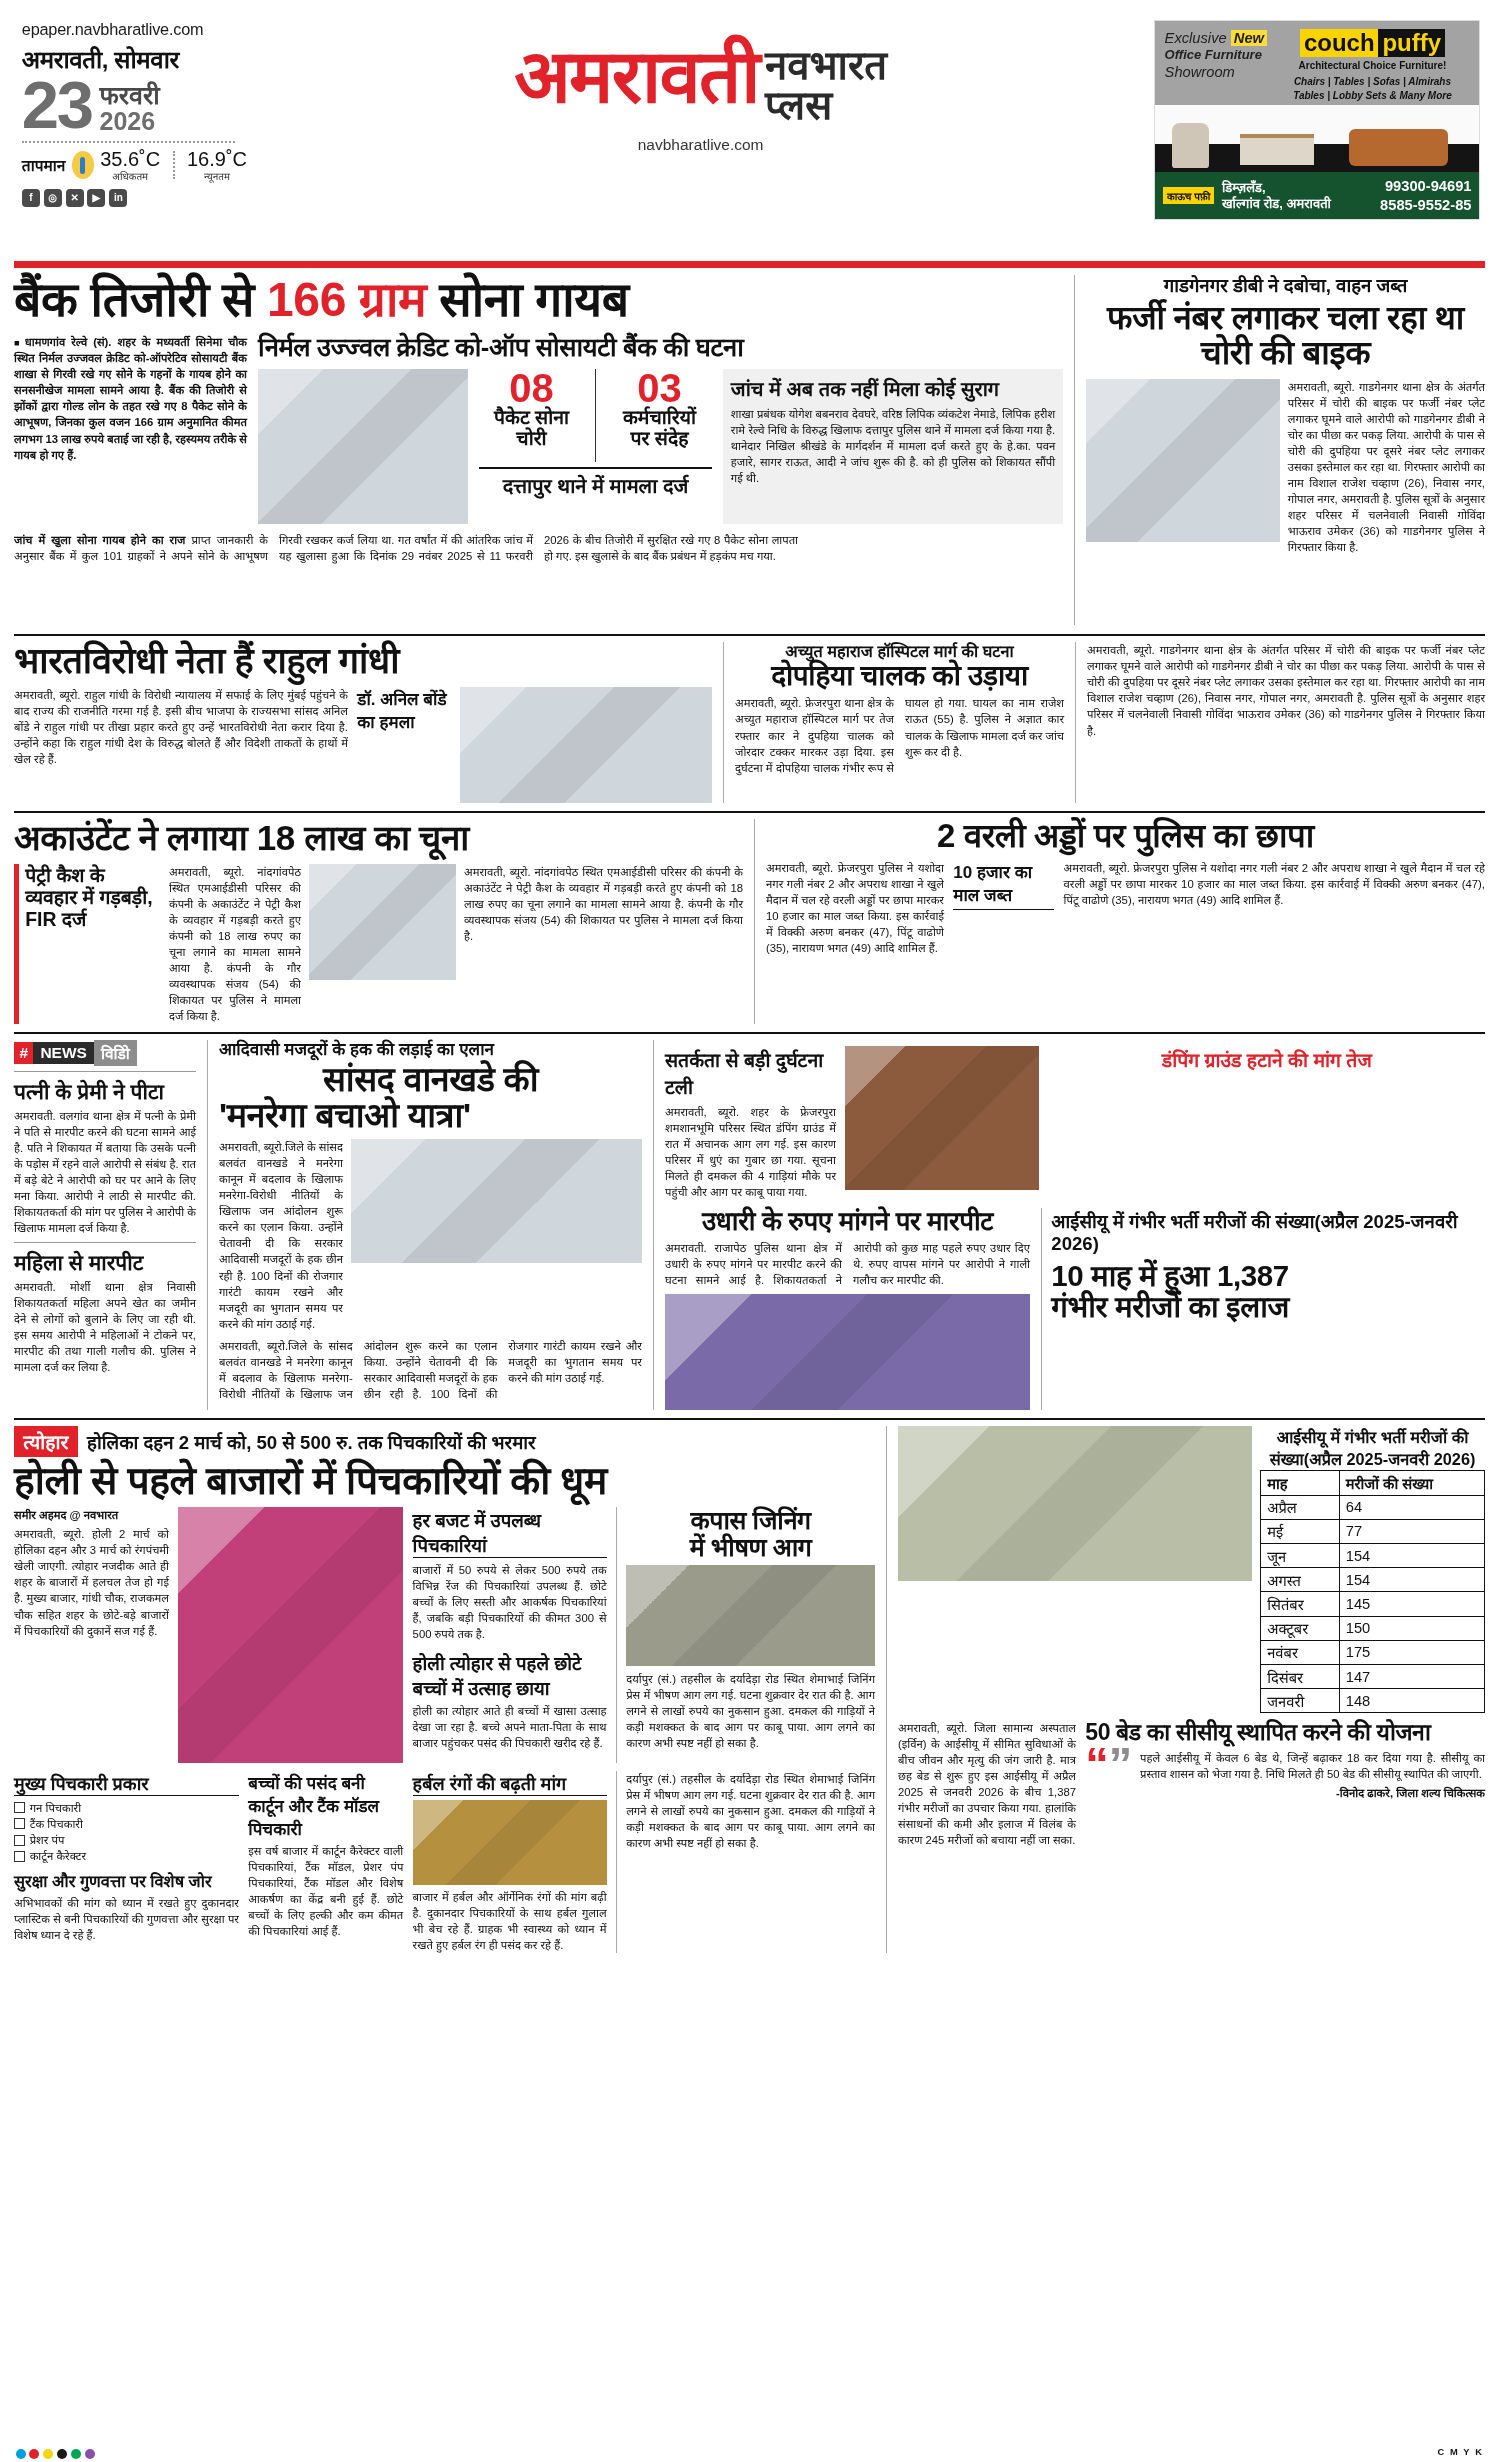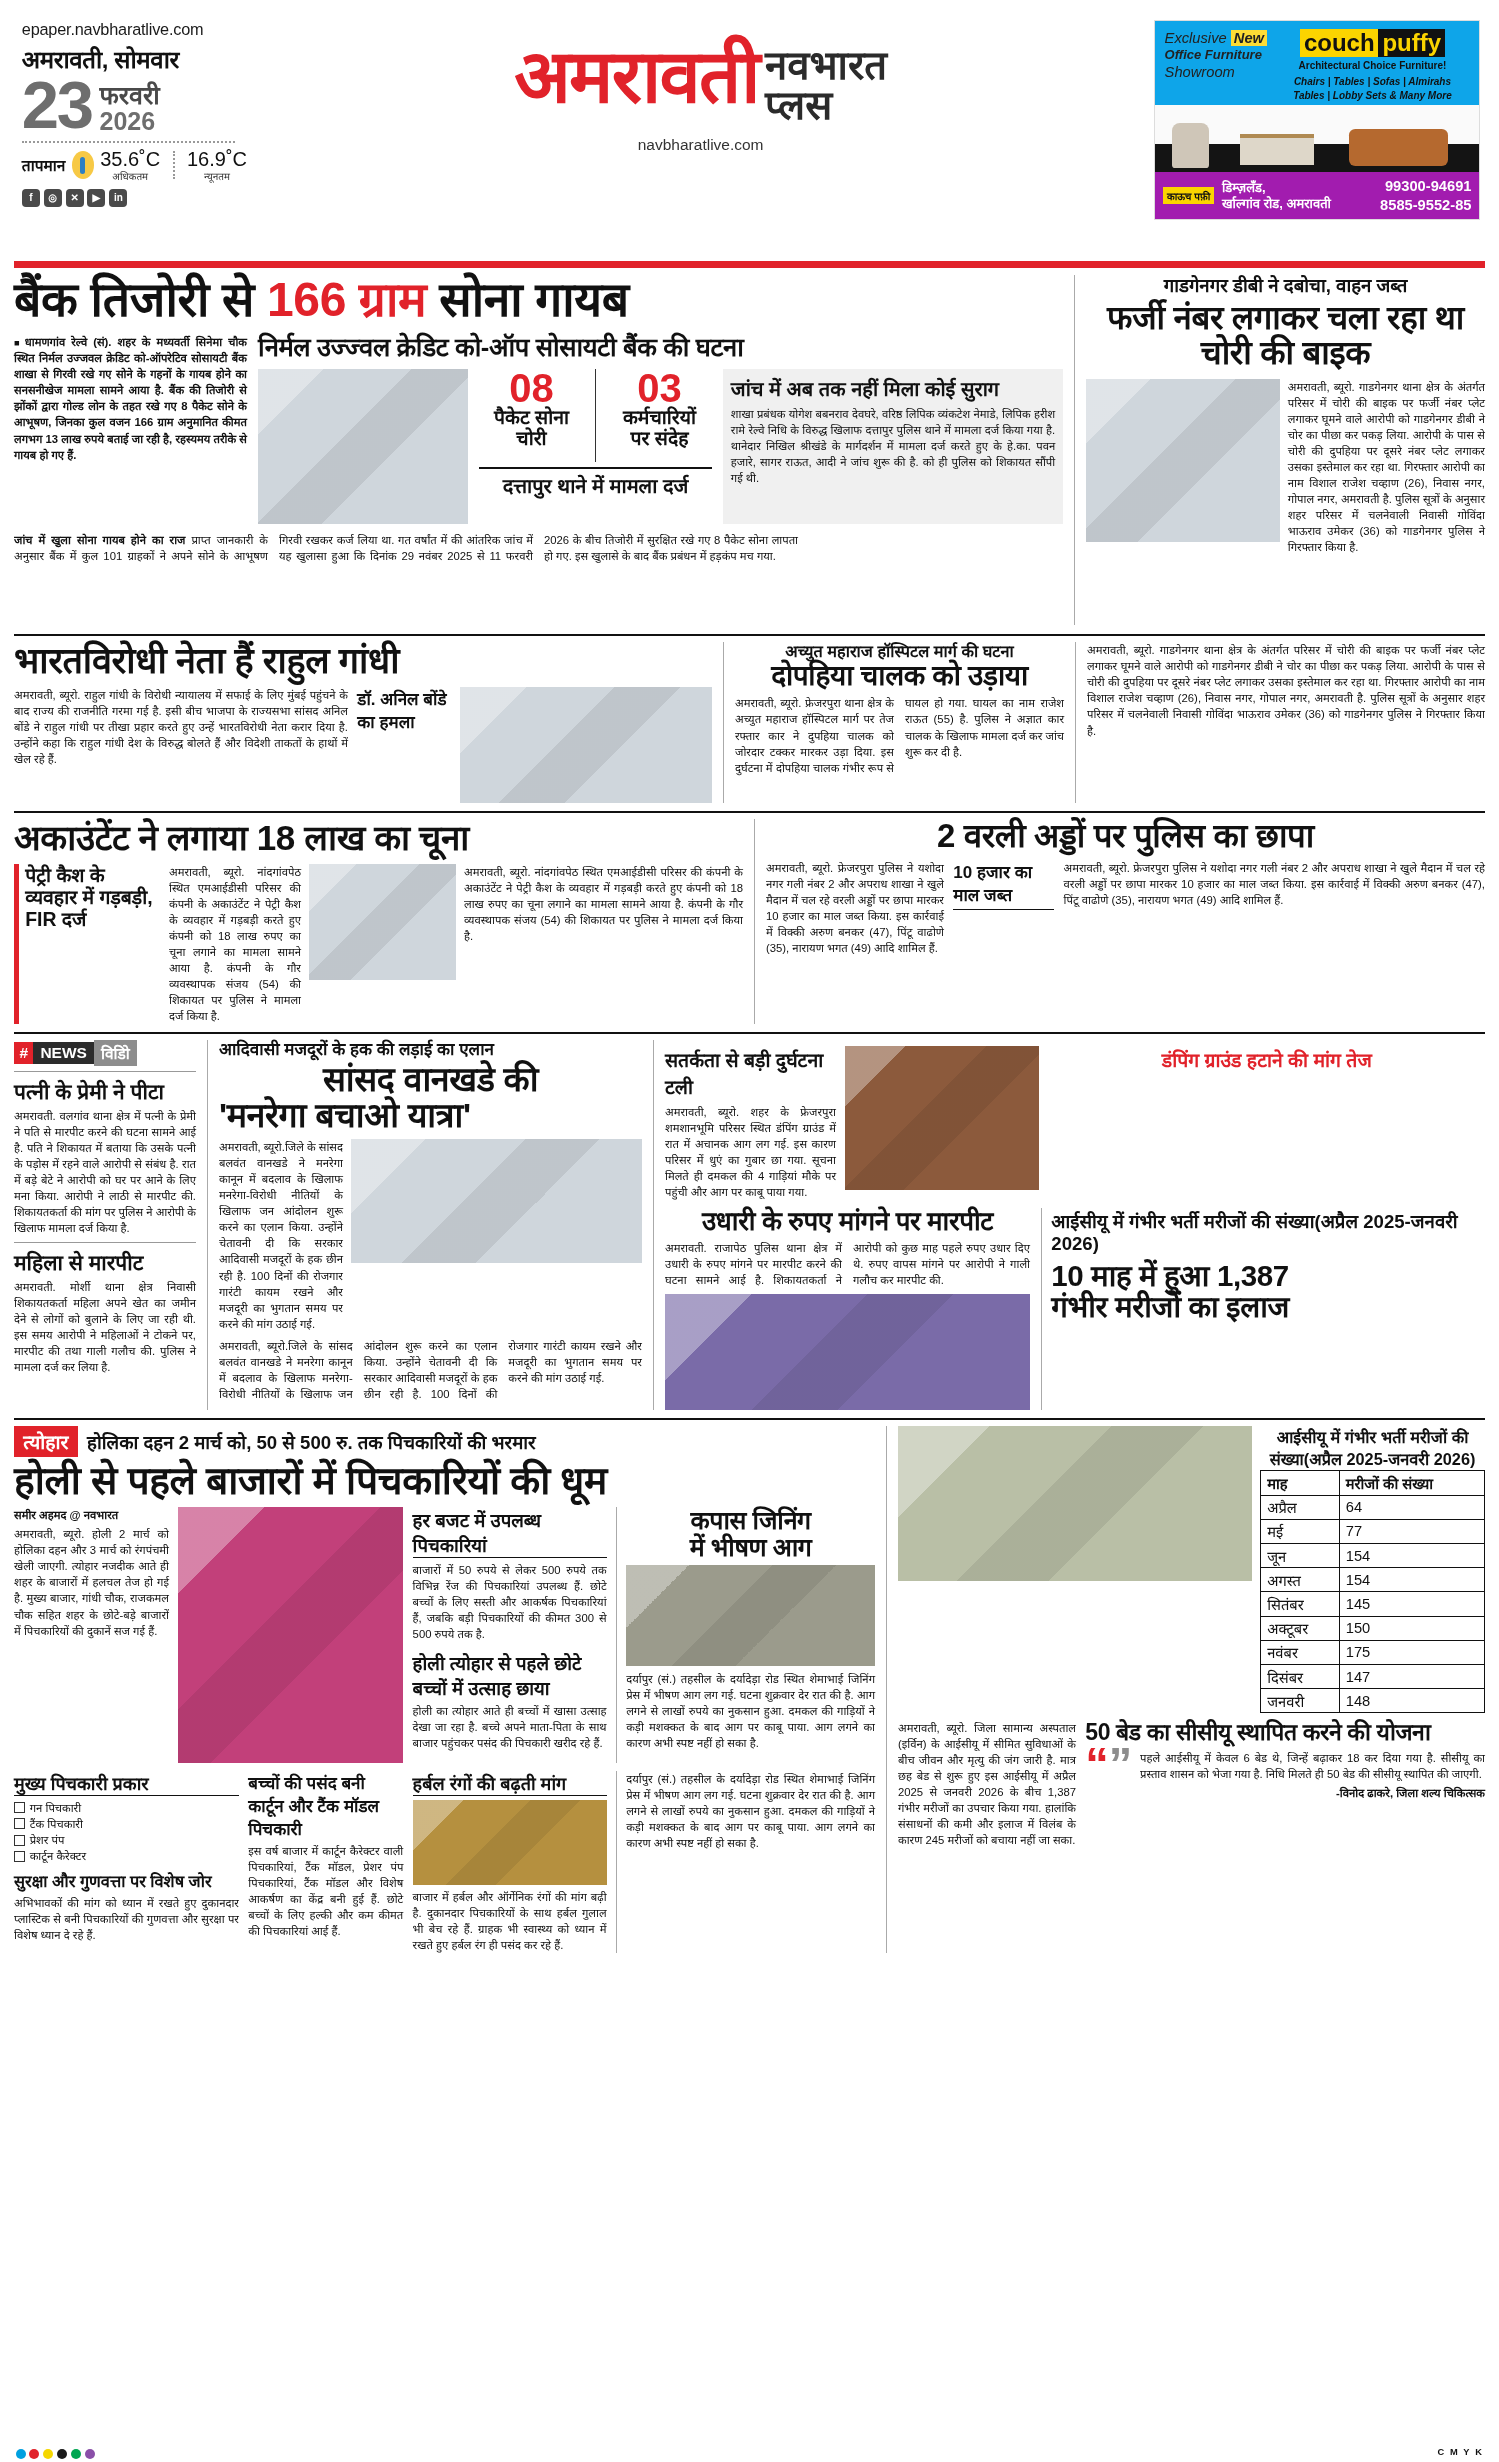--- a/index.html
+++ b/index.html
@@ -33,35 +33,35 @@
   .socials { display:flex; gap:3.9px; margin-top:6.2px; }
   .soc { width:18px; height:18px; border-radius:3.9px; background:#4a4a4a; color:#fff; font-size:10px; font-weight:700; display:flex; align-items:center; justify-content:center; }
 
   .mh-logo { flex:1; text-align:center; padding-top:22px; }
   .logo-line { display:flex; justify-content:center; align-items:flex-start; gap:6.2px; }
   .logo-main { font-size:74px; font-weight:900; color:#e1222a; line-height:.95; letter-spacing:-1.6px; }
   .logo-sub { font-size:40px; font-weight:900; color:#2b2b2b; line-height:1; text-align:left; padding-top:3.1px;}
   .mh-site { margin-top:11px; font-size:15.5px; color:#333; text-align:center; }
 
   .mh-ad { width:326px; margin-right:4.7px; border:0.8px solid #ddd; }
-  .ad-top { background:#0ea5e9; padding:7.8px 9.3px 3.1px; display:flex; gap:7.8px; }
+  .ad-top { background:#a3a3a3; padding:7.8px 9.3px 3.1px; display:flex; gap:7.8px; }
   .ad-ex { font-size:14.7px; font-style:italic; color:#222; line-height:1.25; }
   .ad-ex .new { background:#fddc35; font-weight:700; font-style:italic; padding:0 3.1px; }
   .ad-ex .bold { font-weight:800; font-size:13px; display:block;}
   .ad-brand { text-align:center; flex:1;}
   .cp-logo { display:inline-flex; font-size:24px; font-weight:900; line-height:1; }
   .cp-a { background:#fbd400; color:#111; padding:2.3px 3.9px; }
   .cp-b { background:#111; color:#fbd400; padding:2.3px 3.9px; }
   .ad-tag { font-size:10px; font-weight:700; margin-top:3.1px; }
   .ad-list { font-size:10px; font-weight:700; font-style:italic; margin-top:3.9px; line-height:1.35; }
   .ad-img { height:67px; background:linear-gradient(to bottom,#fafafa 0 58%, #141414 58% 100%); position:relative; }
   .ad-chair { position:absolute; left:17px; bottom:4.7px; width:37px; height:45px; background:#cfc6b8; border-radius:7.8px 7.8px 3.1px 3.1px;}
   .ad-desk { position:absolute; left:85px; bottom:7.8px; width:74px; height:31px; background:#ded7c9; border-top:4.7px solid #b08a52;}
   .ad-sofa { position:absolute; right:31px; bottom:6.2px; width:99px; height:37px; background:#b5692f; border-radius:6.2px;}
-  .ad-bot { background:#a21caf; color:#fff; display:flex; align-items:center; gap:7.8px; padding:4.7px 7.8px; }
+  .ad-bot { background:#14532d; color:#fff; display:flex; align-items:center; gap:7.8px; padding:4.7px 7.8px; }
   .ad-hi { background:#fbd400; color:#111; font-size:10px; font-weight:800; padding:1.6px 3.9px;}
   .ad-addr { font-size:13px; font-weight:800; line-height:1.2; }
   .ad-ph { margin-left:auto; font-size:14.7px; font-weight:800; line-height:1.25; text-align:right; }
 
   .redbar { height:7px; background:#e1222a; margin:4.7px 0 0; }
 
   
   .hl { font-weight:800; line-height:1.06; letter-spacing:-0.4px; }
   .kicker { font-size:18.6px; font-weight:700; line-height:1.15; }
   .body { font-size:11.3px; line-height:1.42; text-align:justify; }

